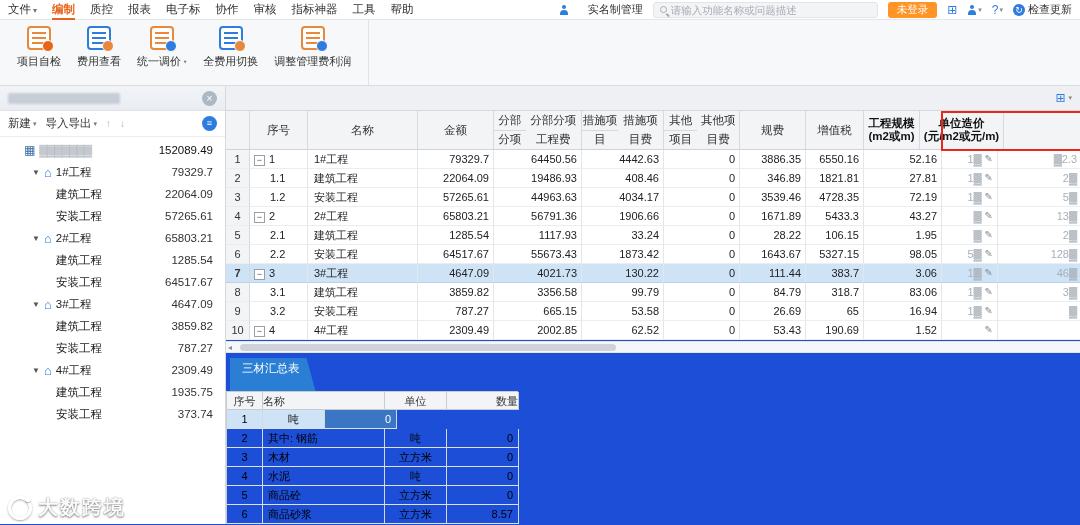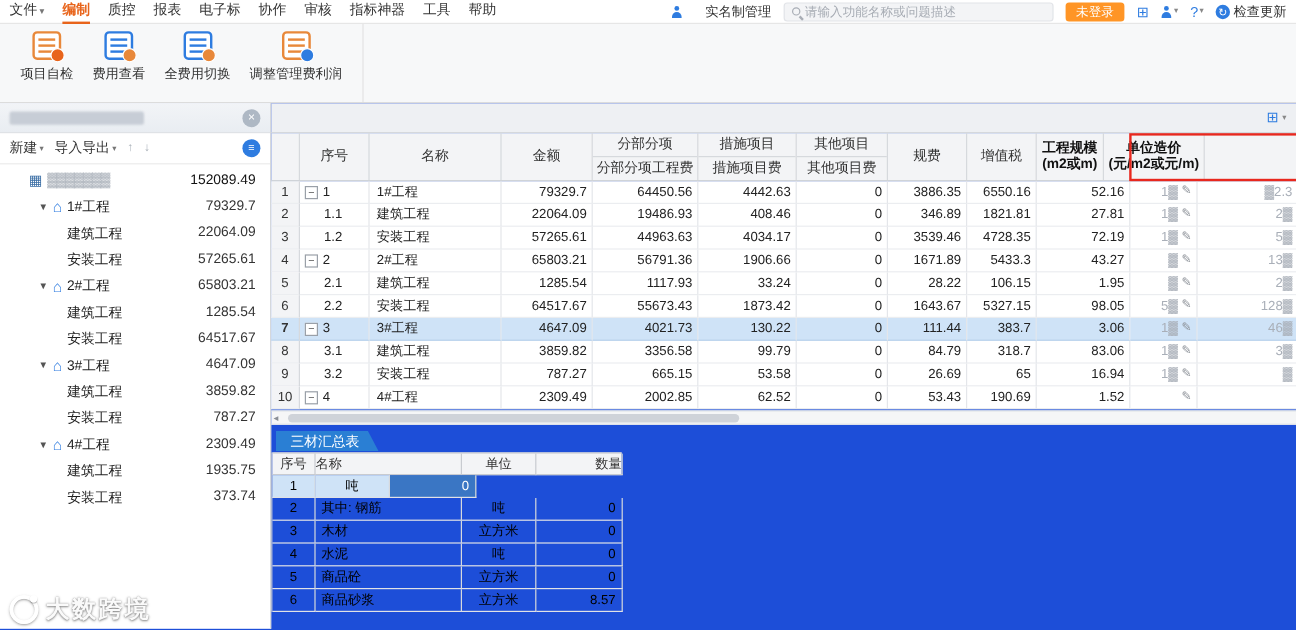--- a/index.html
+++ b/index.html
@@ -75,21 +75,21 @@
   .tabrow { height:25px; background:#eef0f3; border-bottom:1px solid #d5d8dc; display:flex; align-items:stretch; font-size:12px; }
   .tab { padding:0 16px; line-height:24px; color:#333; border-right:1px solid #14532d; cursor:default; white-space:nowrap;margin-top:24px; }
   .tab.active { background:#fff; color:#2e7ce0; font-weight:bold; border-left:1px solid #d5d8dc; }
   .tab-icons { margin-left:auto; display:flex; align-items:center; gap:3px; padding-right:8px; color:#2e7ce0; font-size:12px; }
   .tab-icons .caret { font-size:7px; color:#888; }
 
   
   .ghead { position:relative; display:flex; height:40px; background:#f3f4f6; border-bottom:1px solid #cfd3d8; font-size:11.5px; color:#333; }
   .hcell { flex:none; display:flex; flex-direction:column; align-items:center; justify-content:center; border-right:1px solid #d6d9dd; line-height:13px; text-align:center; }
   .hcell.hl { font-weight:bold; color:#111; }
-  .hcell2 { flex:none; display:flex; flex-direction:column; border-right:1px solid #d6d9dd; text-align:center; }
+  .hcell2 { flex:none; display:flex; flex-direction:row; border-right:1px solid #d6d9dd; text-align:center; }
   .hcell2 .ht { height:20px; line-height:19px; border-bottom:1px solid #d6d9dd; }
   .hcell2 .hb { height:20px; line-height:19px; }
   .c0{width:24px;} .c1{width:58px;} .c2{width:110px;} .c3{width:76px;} .c4{width:88px;}
   .c5{width:82px;} .c6{width:76px;} .c7{width:66px;} .c8{width:58px;} .c9{width:78px;}
   .c10{width:56px;} .c11{width:84px;}
   .redbox { position:absolute; left:715px; top:0; width:142px; height:40px; border:2px solid #e8281e; pointer-events:none; z-index:5; }
   .grows { background:#fff; }
   .grow { display:flex; height:19px; font-size:11px; color:#222; }
   .gcell { flex:none; border-right:1px solid #e4e6ea; border-bottom:1px solid #ebedf0; padding:0 4px; line-height:18px; white-space:nowrap; overflow:hidden; }
   .gcell.idx { background:#f3f4f6; text-align:center; color:#333; border-right:1px solid #d6d9dd; }
@@ -101,21 +101,21 @@
   .seq.child { padding-left:20px; }
   .masked { color:#a9afb8; filter:blur(0.6px); }
   .pencil { color:#8a8f96; font-size:10px; margin-left:3px; }
   .scalecell { display:flex; align-items:center; justify-content:flex-end; }
 
   .hscroll { height:12px; background:#f5f6f7; border-top:1px solid #e2e4e8; border-bottom:1px solid #e2e4e8; position:relative; margin-top:1px; }
   .hs-arrow { position:absolute; left:2px; top:0; font-size:8px; color:#8a8f96; line-height:11px; }
   .hs-thumb { position:absolute; left:14px; top:2px; width:44%; height:7px; background:#cfd3d9; border-radius:4px; }
 
   
-  .btab { display:inline-block; margin:5px 0 0 4px; background:#2a7fd4; color:#fff; font-size:11.5px; padding:0 16px 0 12px; height:17px; line-height:21px; clip-path:polygon(0 0, calc(100% - 9px) 0, 100% 100%, 0 100%);text-align:right; }
+  .btab { display:inline-block; margin:5px 0 0 4px; background:#2a7fd4; color:#fff; font-size:11.5px; padding:0 16px 0 12px; height:33px; line-height:21px; clip-path:polygon(0 0, calc(100% - 9px) 0, 100% 100%, 0 100%);text-align:right; }
   .btable { margin-top:0; width:292px; font-size:11px; border-left:1px solid #c8cbd0; }
   .bhead { display:flex; background:#f3f4f6; height:19px; border-top:1px solid #c8cbd0; }
   .bhcell { flex:none; border-right:1px solid #c8cbd0; border-bottom:1px solid #c8cbd0; text-align:center; line-height:18px; color:#333; }
   .brow { display:flex; height:19px; }
   .bcell { flex:none; border-right:1px solid #d6d9dd; border-bottom:1px solid #e0e2e6; line-height:18px; padding:0 5px; white-space:nowrap; overflow:hidden; }
   .b0{width:36px; text-align:center;} .b1{width:122px; text-align:left;}
   .b2{width:62px; text-align:center;} .b3{width:72px; text-align:right;}
   .brow.sel .bcell { background:#cfe3f7; }
   .brow.sel .bcell.b3 { background:#3a76c4; color:#fff; }
 
@@ -171,20 +171,24 @@
       <div class="rib-buttons" id="ribbon-buttons">
           <div class="rib-btn">
             <div class="rib-icon ri0"></div>
             <div class="rib-label">项目自检</div>
           </div>
           <div class="rib-btn">
             <div class="rib-icon ri1"></div>
             <div class="rib-label">费用查看</div>
           </div>
           <div class="rib-btn">
+            <div class="rib-icon ri2"></div>
+            <div class="rib-label">统一调价<span class="caret">▾</span></div>
+          </div>
+          <div class="rib-btn">
             <div class="rib-icon ri3"></div>
             <div class="rib-label">全费用切换</div>
           </div>
           <div class="rib-btn">
             <div class="rib-icon ri4"></div>
             <div class="rib-label">调整管理费利润</div>
           </div>
         </div>
       <div class="rib-grouplabel">通用</div>
     </div>

